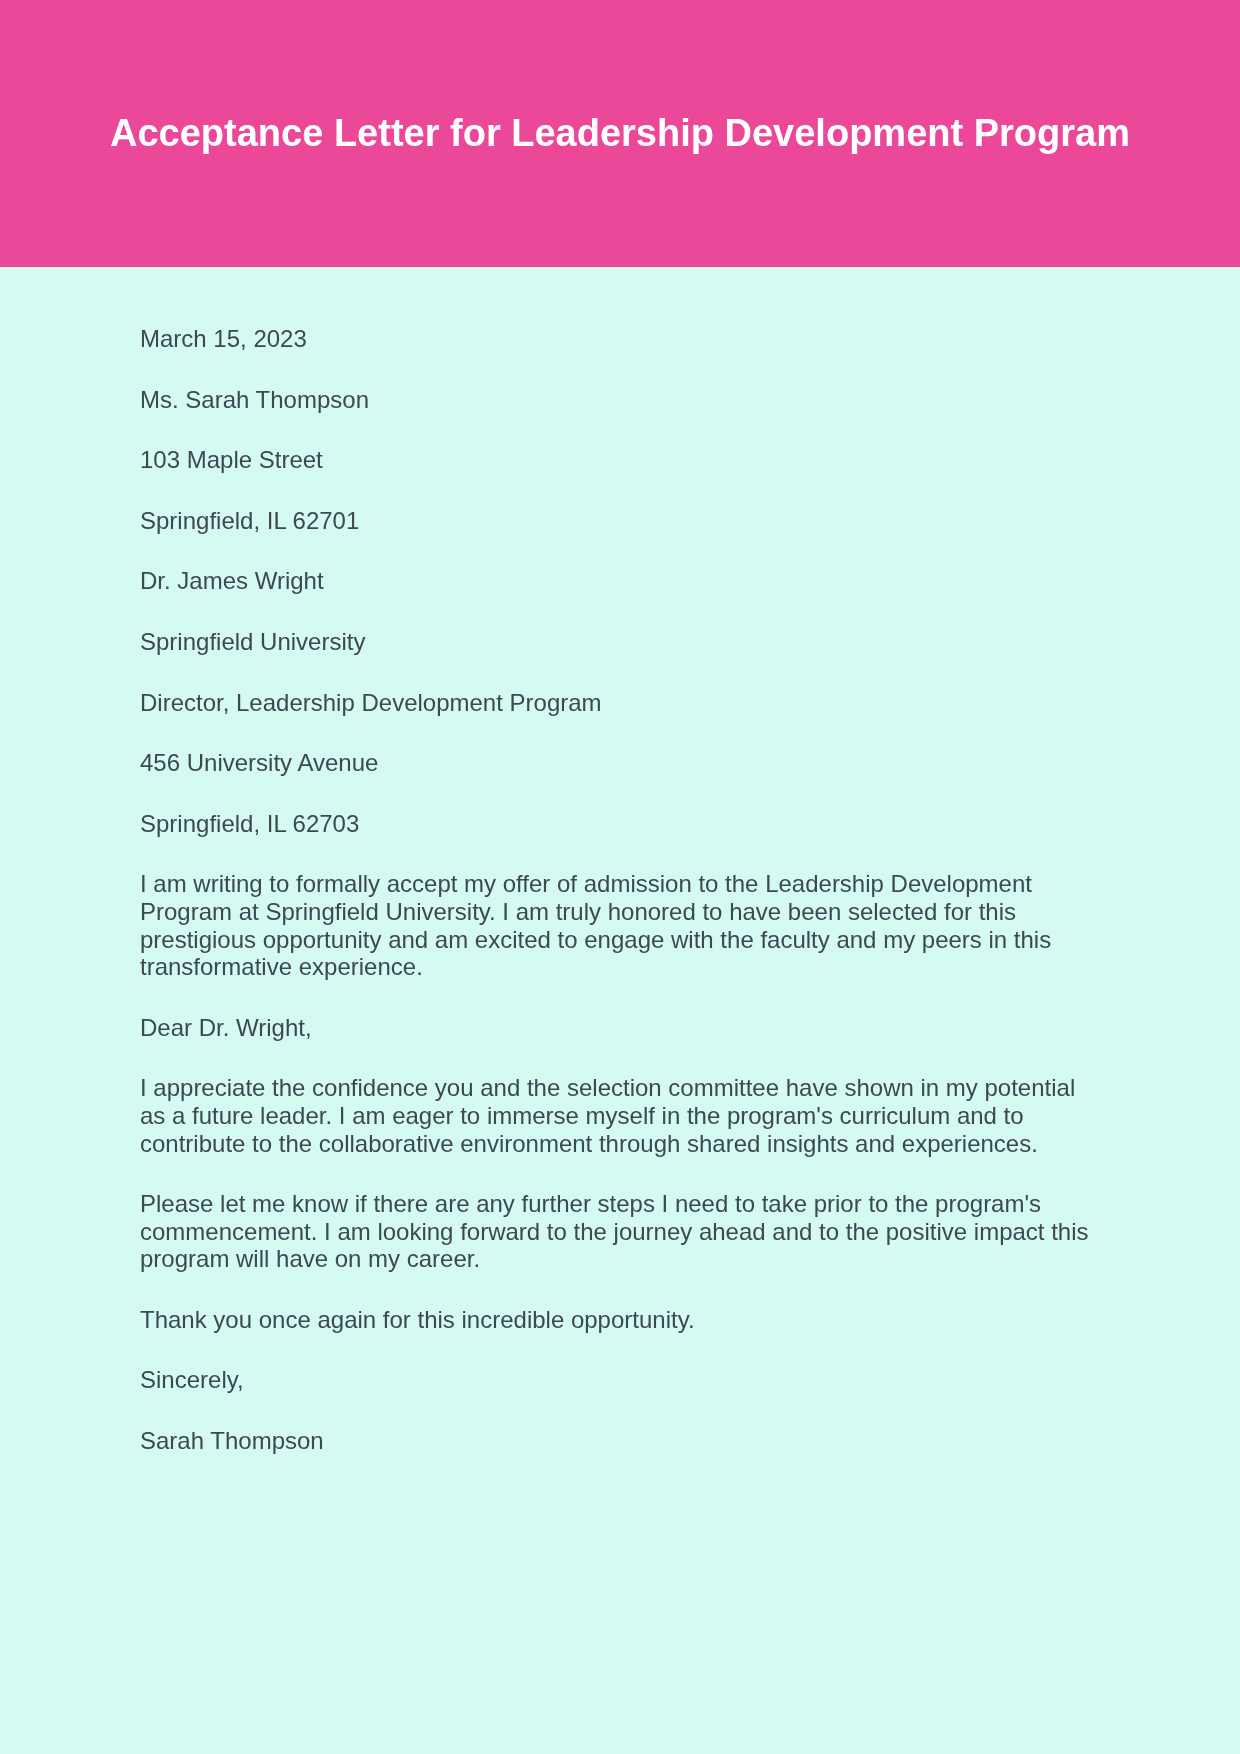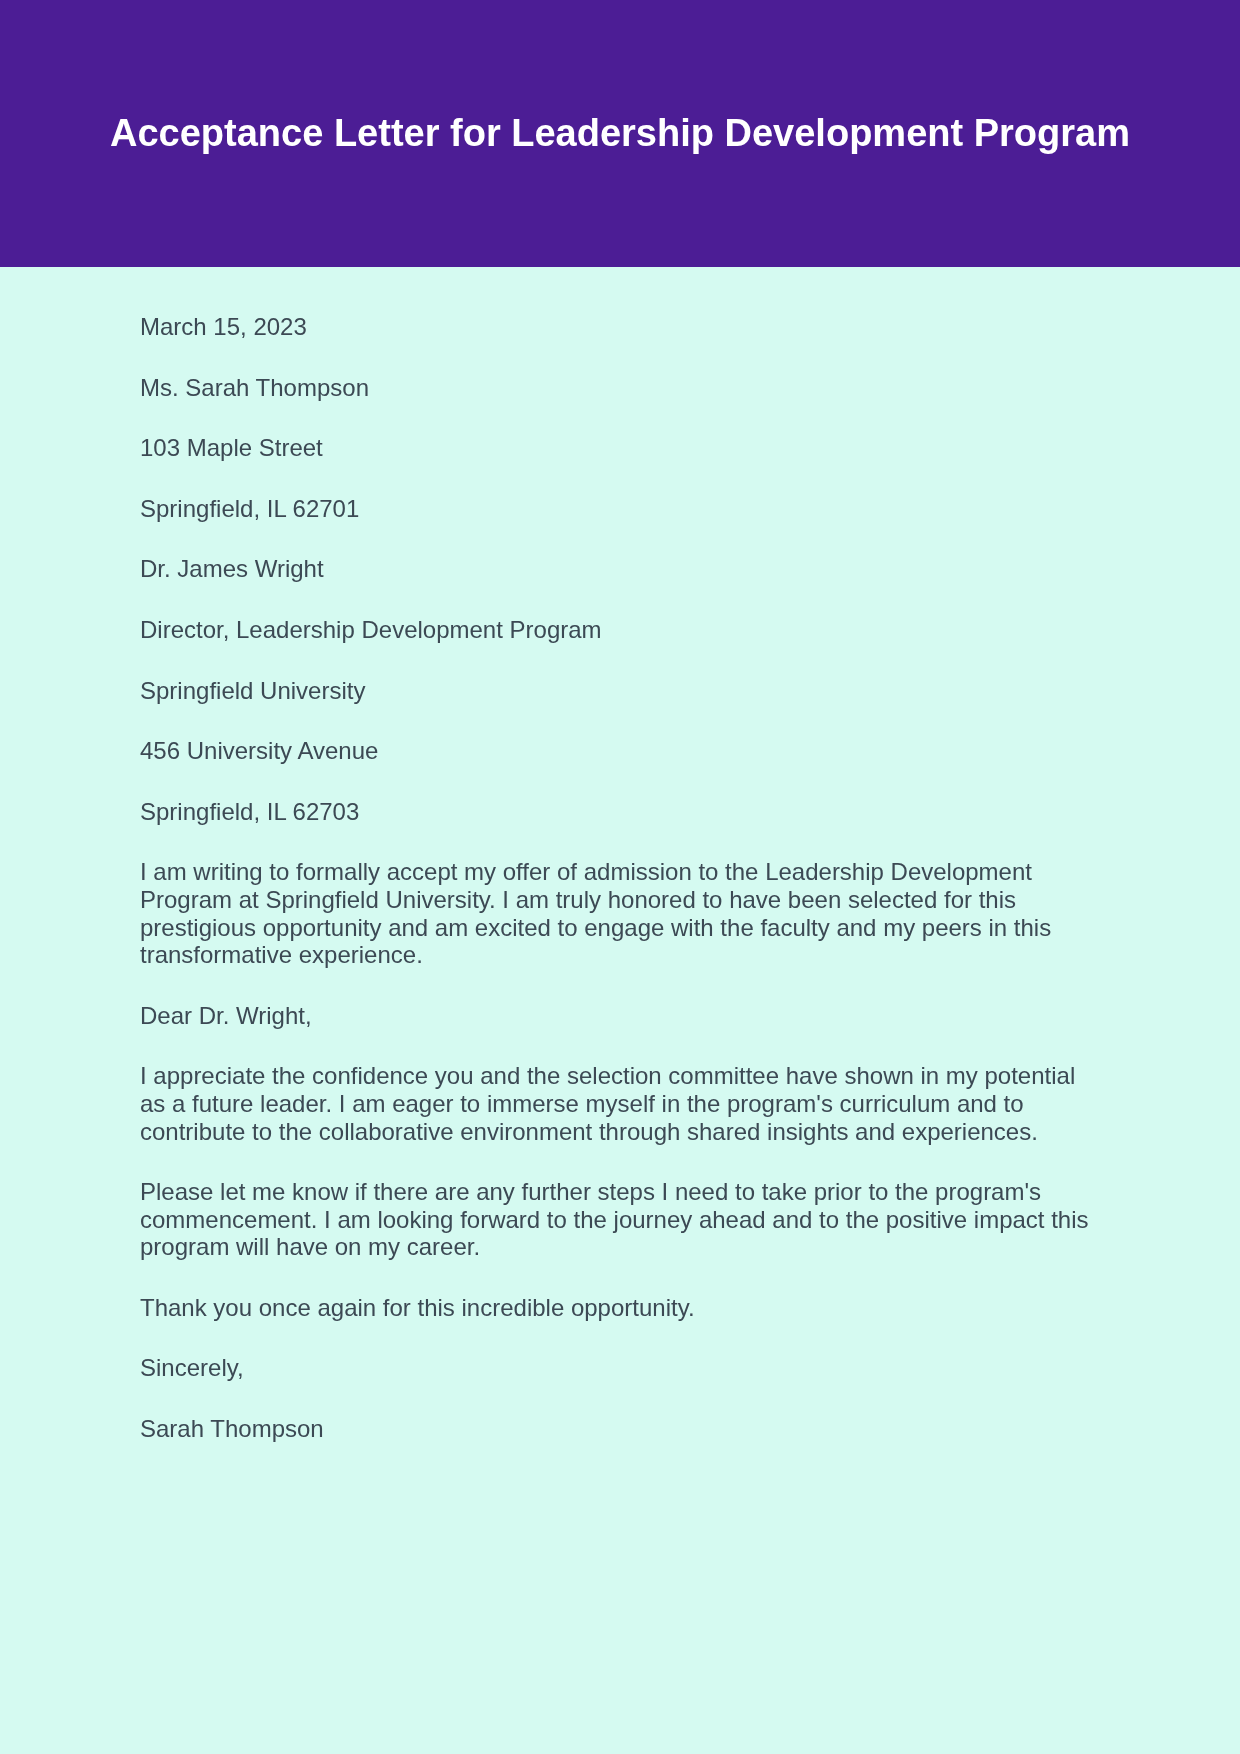--- a/index.html
+++ b/index.html
@@ -8,36 +8,36 @@
   }
   body {
     width: 1240px;
     height: 1754px;
     background: #d5faf1;
     font-family: "Liberation Sans", sans-serif;
     overflow: hidden;
   }
   .header {
     height: 267px;
-    background: #4c1d95;
+    background: #ec4899;
     display: flex;
     align-items: center;
     justify-content: center;
   }
   .header h1 {
     margin: 0;
     padding: 0 40px;
     color: #ffffff;
     font-size: 38px;
     font-weight: 700;
     text-align: center;
     white-space: nowrap;
   }
   .letter {
-    padding: 46px 100px 0 140px;
+    padding: 58px 100px 0 140px;
     color: #3c4954;
     font-size: 24px;
     line-height: 27.6px;
   }
   .letter p {
     margin: 0 0 33px 0;
     white-space: pre-line;
   }
 </style>
 </head>
@@ -48,22 +48,22 @@
 </div>
 
 <div class="letter">
   <p>March 15, 2023</p>
 
   <p>Ms. Sarah Thompson</p>
   <p>103 Maple Street</p>
   <p>Springfield, IL 62701</p>
 
   <p>Dr. James Wright</p>
+  <p>Springfield University</p>
   <p>Director, Leadership Development Program</p>
-  <p>Springfield University</p>
   <p>456 University Avenue</p>
   <p>Springfield, IL 62703</p>
 
   <p>I am writing to formally accept my offer of admission to the Leadership Development
 Program at Springfield University. I am truly honored to have been selected for this
 prestigious opportunity and am excited to engage with the faculty and my peers in this
 transformative experience.</p>
 
   <p>Dear Dr. Wright,</p>
   <p>I appreciate the confidence you and the selection committee have shown in my potential

